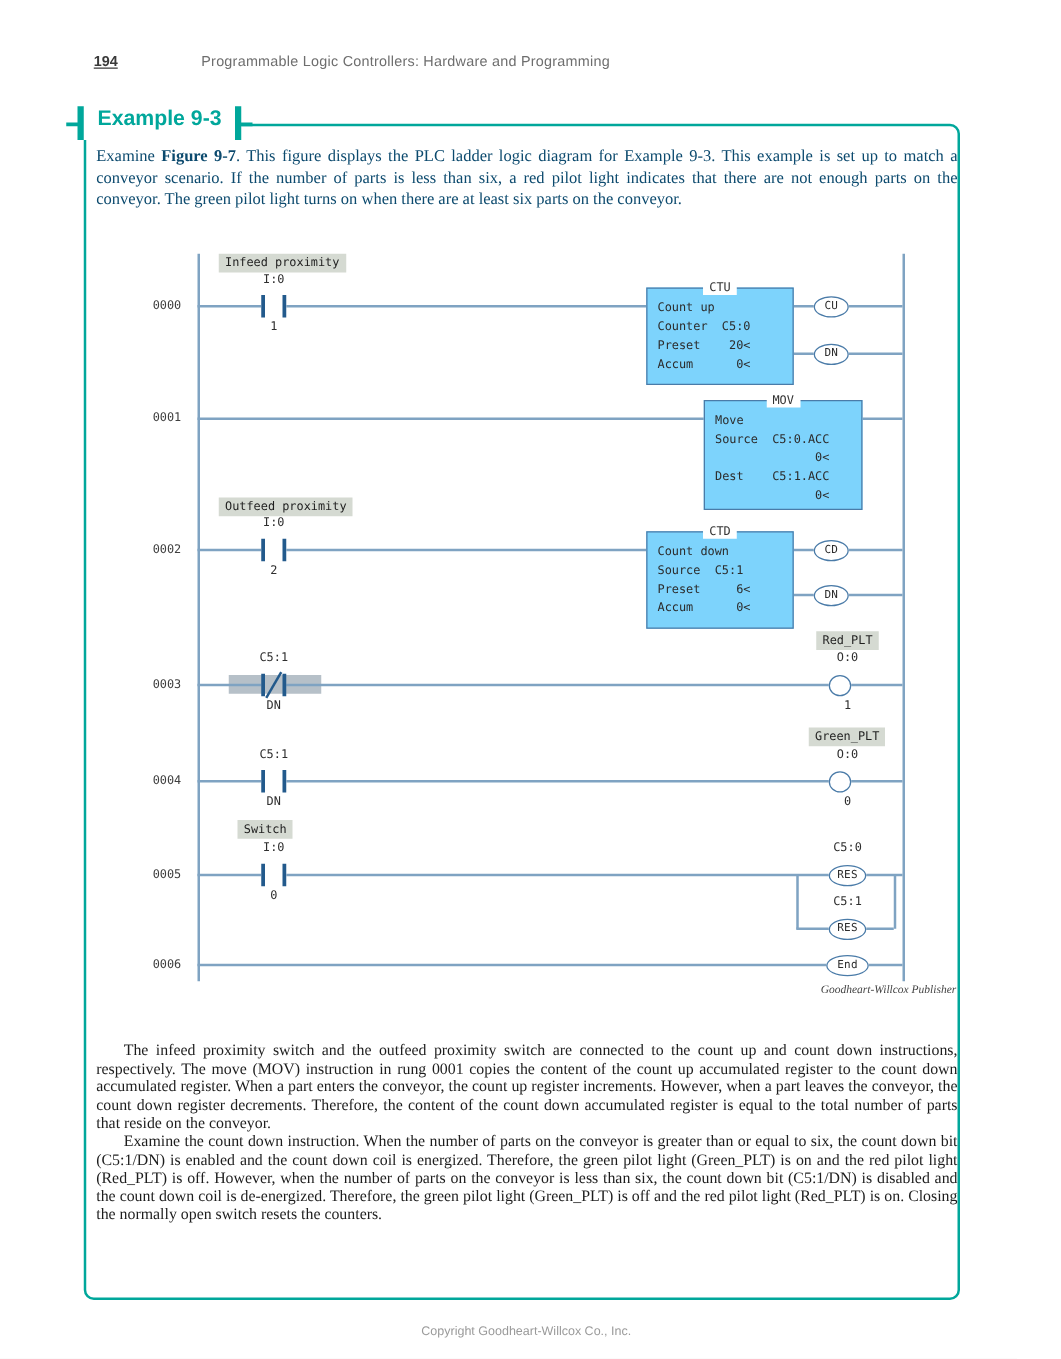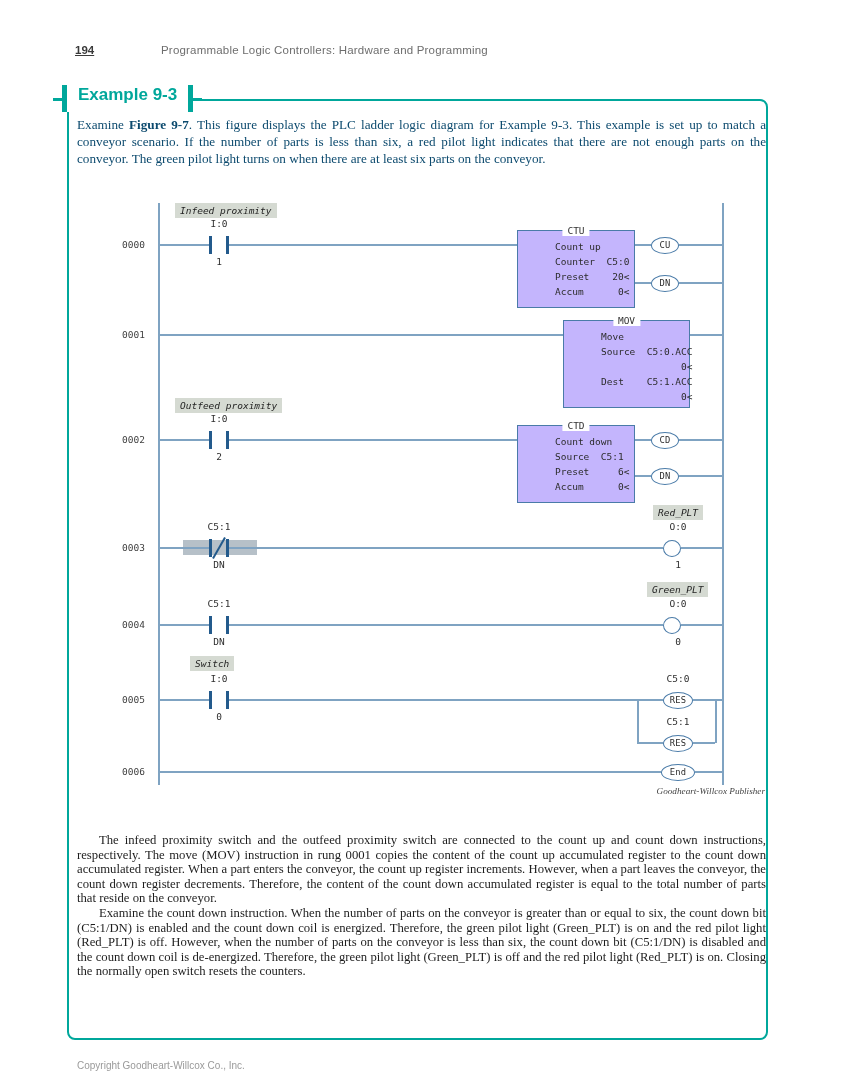--- a/index.html
+++ b/index.html
@@ -16,41 +16,41 @@
   .extitle::before,.extitle::after{content:"";position:absolute;top:13px;width:11px;height:2.5px;background:var(--ac);}
   .extitle::before{left:-14px;}
   .extitle::after{right:-14px;}
   .intro{position:absolute;left:77px;top:116px;width:689px;font-size:13.2px;line-height:17px;color:#0c4a6e;text-align:justify;font-family:Liberation Serif, serif;}
   .diagram{position:absolute;left:85px;top:195px;width:700px;height:602px;font-family:"DejaVu Sans Mono",monospace;}
   .hl,.vl{position:absolute;background:var(--wire);}
   .hl{height:1.6px;}
   .vl{width:1.6px;}
   .rnum{position:absolute;left:8px;width:52px;text-align:right;font-size:9.5px;color:#3f3f3f;}
   .clabel{position:absolute;width:60px;text-align:center;font-size:9.5px;color:#2e2e2e;white-space:pre;}
-  .tag{position:absolute;background:var(--tagbg);color:#1f1f1f;font-size:9.5px;padding:2px 5px;white-space:nowrap;z-index:2;font-style:italic;}
+  .tag{position:absolute;background:var(--tagbg);color:#1f1f1f;font-size:9.5px;padding:2px 5px;white-space:nowrap;z-index:2;}
   .contact{position:absolute;width:20px;height:18px;background:#fff;z-index:1;}
   .contact::before,.contact::after{content:"";position:absolute;top:0;height:18px;width:3px;background:var(--sym);}
   .contact::before{left:0;}
   .contact::after{right:0;}
   .contact.nc{background:transparent;}
   .slash{position:absolute;left:9px;top:-3px;height:24px;width:2px;background:var(--sym);transform:rotate(30deg);}
   .hilite{position:absolute;background:var(--hl);z-index:0;}
   .coil{position:absolute;height:17px;border:1.5px solid #4a7ba8;border-radius:50%;background:#fff;color:#2c2c2c;
         font-size:8.8px;display:flex;align-items:center;justify-content:center;z-index:1;letter-spacing:.2px;}
-  .pbox{position:absolute;border:1.5px solid #4a7ba8;background:#c4b5fd;z-index:1;padding-left:29px;}
+  .pbox{position:absolute;border:1.5px solid #4a7ba8;background:#7dd3fc;z-index:1;}
   .pbox .bt{position:absolute;top:-6.5px;left:50%;transform:translateX(-50%);background:#fff;padding:0 5px;
             font-size:9.5px;color:#333;white-space:nowrap;}
   .pbox .rows{padding:8px 0 0 8px;}
   .pbox .row{font-size:9.5px;line-height:15px;color:#2c2c2c;white-space:pre;}
   .credit{position:absolute;left:77px;top:786px;width:688px;text-align:right;font:italic 9.2px "Liberation Serif",serif;color:#444;}
   .caption{position:absolute;left:77px;top:799px;width:688px;font:12px "Liberation Sans",sans-serif;color:#2e2e2e;}
   .caption b{color:var(--ac);}
   .bodytext{position:absolute;left:77px;top:833px;width:689px;font-size:12.7px;line-height:14.6px;color:#1d1d1d;text-align:justify;}
   .bodytext p{text-indent:22px;margin:0;}
-  .footer{position:absolute;left:77px;top:1060px;width:688px;text-align:left;font:10px "Liberation Sans",sans-serif;color:#9a9a9a;}
+  .footer{position:absolute;left:77px;top:1060px;width:688px;text-align:center;font:10px "Liberation Sans",sans-serif;color:#9a9a9a;}
 </style>
 </head>
 <body>
 
 <div class="page" style="--ac: #00a79b; --wire: #7fa3c2; --sym: #235a8c; --tagbg: #d5dad2; --hl: #b6c0c8;">
 
   <div class="hdrnum">194</div>
   <div class="hdrtitle">Programmable Logic Controllers: Hardware and Programming</div>
 
   <div class="exbox"></div>

